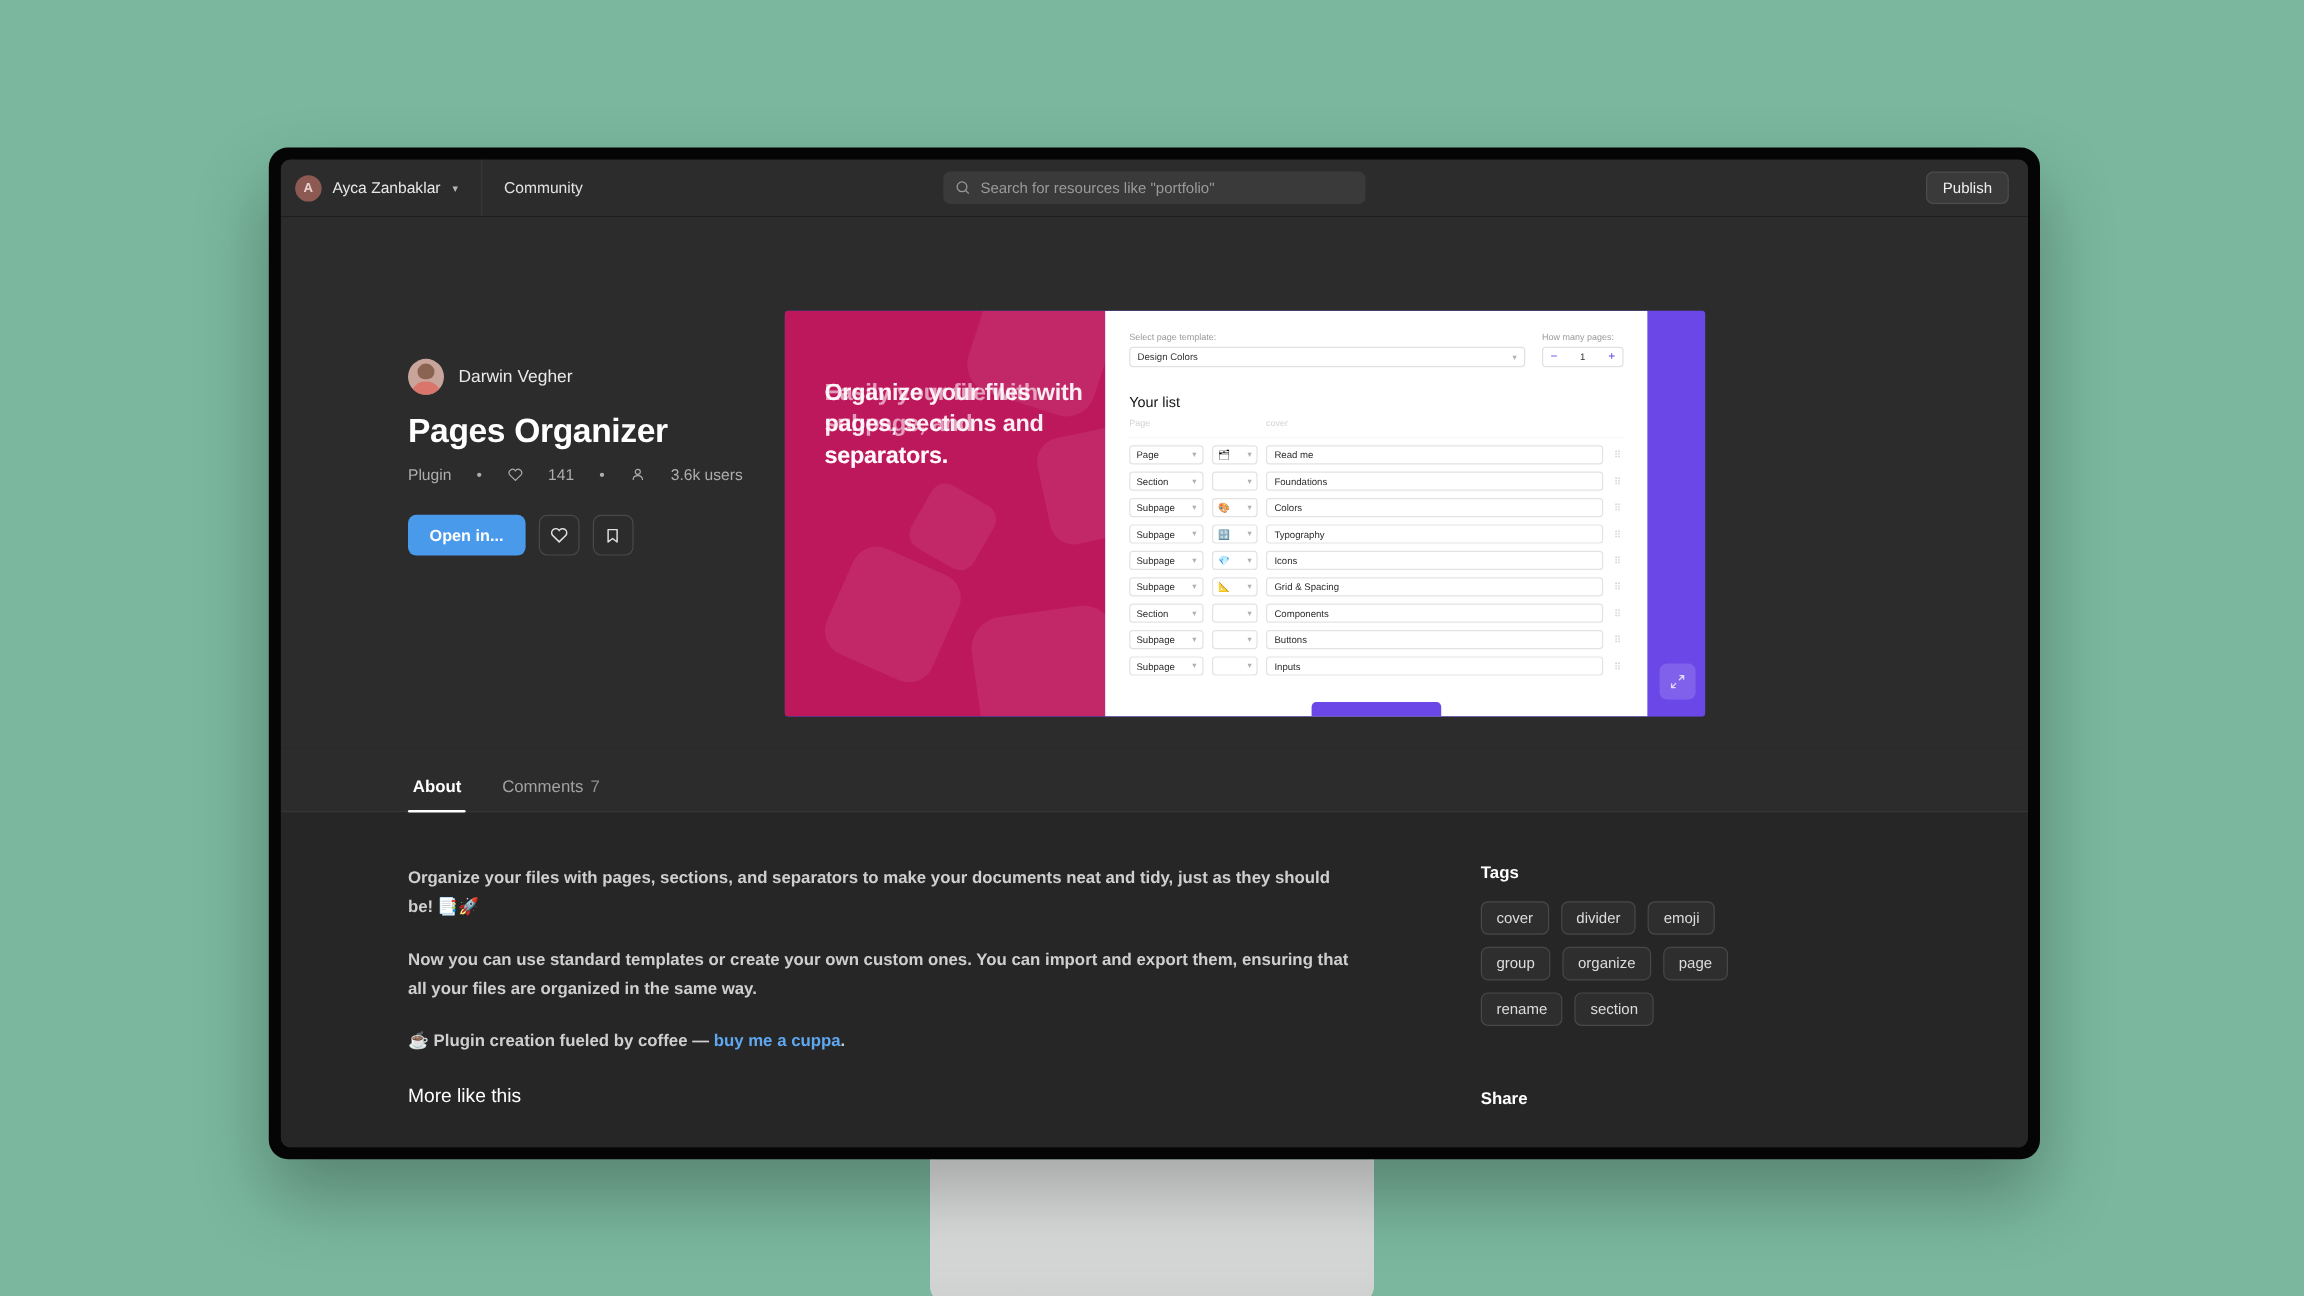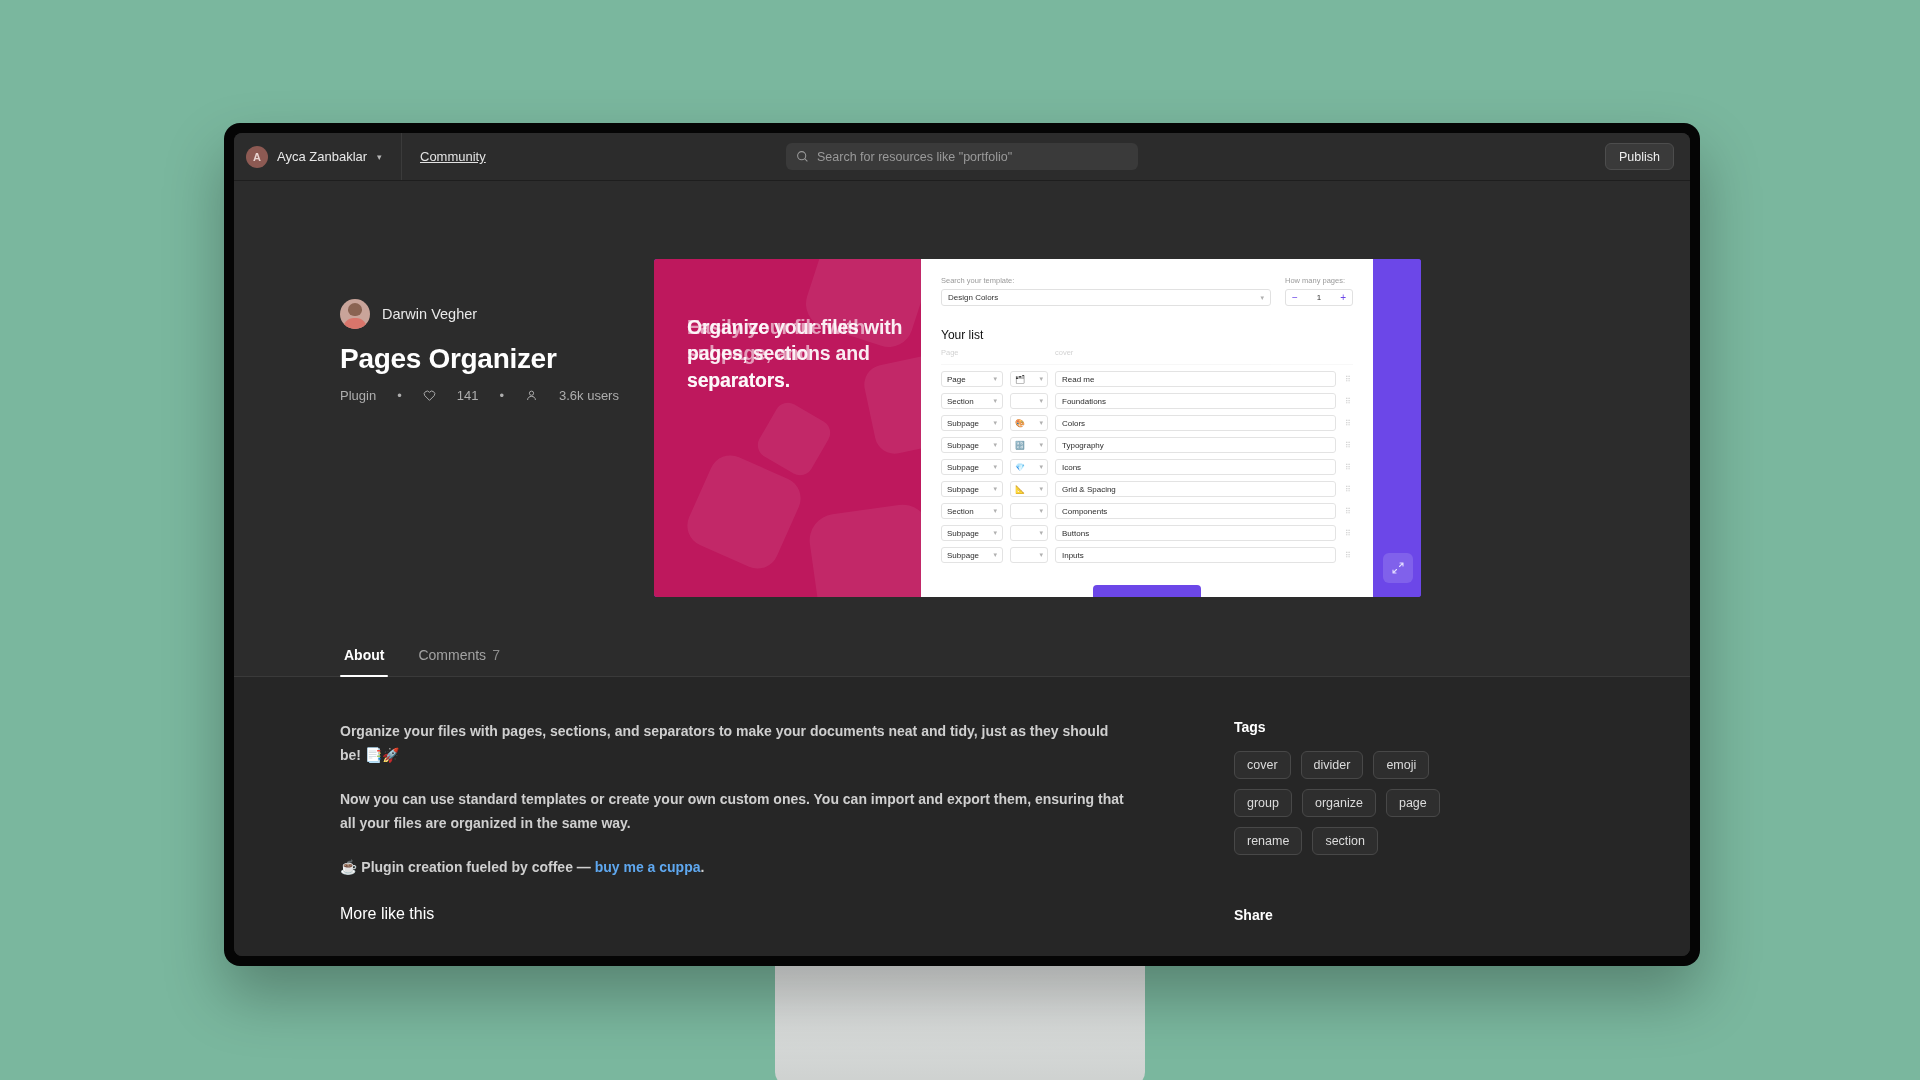--- a/index.html
+++ b/index.html
@@ -62,21 +62,21 @@
     color: #e8d3d0;
     font-size: 11px; font-weight: bold;
     display:flex; align-items:center; justify-content:center;
     flex: 0 0 auto;
   }
   .tb-user-name { color: #e8e8e8; font-size: 13px; white-space: nowrap; }
   .caret { color: #b7b7b7; font-size: 9px; margin-left: 1px; }
   .tb-community {
     color: #e3e3e3; font-size: 13px;
     padding: 0 18px;
-    height: 100%; display: flex; align-items: center; text-decoration: underline;
+    height: 100%; display: flex; align-items: center;
   }
   .tb-search {
     position: absolute; left: 50%; transform: translateX(-50%);
     width: 352px; height: 27px;
     background: #3a3a3a;
     border-radius: 6px;
     display: flex; align-items: center;
     gap: 8px; padding: 0 10px;
   }
   .tb-search-ph { color: #9a9a9a; font-size: 12.5px; }
@@ -339,41 +339,54 @@
           </svg>
           <span>141</span>
           <span>•</span>
           <svg width="13" height="13" viewBox="0 0 16 16">
             <circle cx="8" cy="5.2" r="2.6" fill="none" stroke="#aeaeae" stroke-width="1.2"></circle>
             <path d="M3.2 13.5 C3.2 10.6 5.4 9.1 8 9.1 C10.6 9.1 12.8 10.6 12.8 13.5" fill="none" stroke="#aeaeae" stroke-width="1.2"></path>
           </svg>
           <span>3.6k users</span>
         </div>
 
+        <div class="actions">
+          <button class="btn-open">Open in...</button>
+          <div class="icon-btn">
+            <svg width="16" height="16" viewBox="0 0 16 16">
+              <path d="M8 13.6 L2.4 8 A3.2 3.2 0 0 1 8 4 A3.2 3.2 0 0 1 13.6 8 Z" fill="none" stroke="#e0e0e0" stroke-width="1.3"></path>
+            </svg>
+          </div>
+          <div class="icon-btn">
+            <svg width="15" height="15" viewBox="0 0 16 16">
+              <path d="M4 2.5 H12 V13.5 L8 10.4 L4 13.5 Z" fill="none" stroke="#e0e0e0" stroke-width="1.3" stroke-linejoin="round"></path>
+            </svg>
+          </div>
+        </div>
       </div>
 
       <div class="artwork">
 
         <div class="art-purple">
           <div class="art-blob" style="left:160px; top:-30px; width:110px; height:110px; transform:rotate(18deg);"></div>
           <div class="art-blob" style="left:215px; top:100px; width:90px; height:90px; transform:rotate(-12deg);"></div>
           <div class="art-blob" style="left:42px; top:205px; width:96px; height:96px; transform:rotate(24deg);"></div>
           <div class="art-blob" style="left:160px; top:250px; width:120px; height:120px; transform:rotate(-8deg);"></div>
           <div class="art-blob" style="left:110px; top:150px; width:60px; height:60px; transform:rotate(30deg);"></div>
 
           <div class="art-headline">
             <span class="ghost">Easily your file with subpage, and separators.</span>
             <span>Organize your files with pages, sections and separators.</span>
           </div>
         </div>
 
         <div class="art-white">
           <div class="form-row">
             <div class="tpl-group">
-              <div class="field-label">Search your template:</div>
+              <div class="field-label">Select page template:</div>
               <div class="select-box">
                 <span>Design Colors</span>
                 <span class="chev">▾</span>
               </div>
             </div>
             <div class="pages-group">
               <div class="field-label">How many pages:</div>
               <div class="stepper">
                 <span class="sgn">−</span>
                 <span>1</span>

